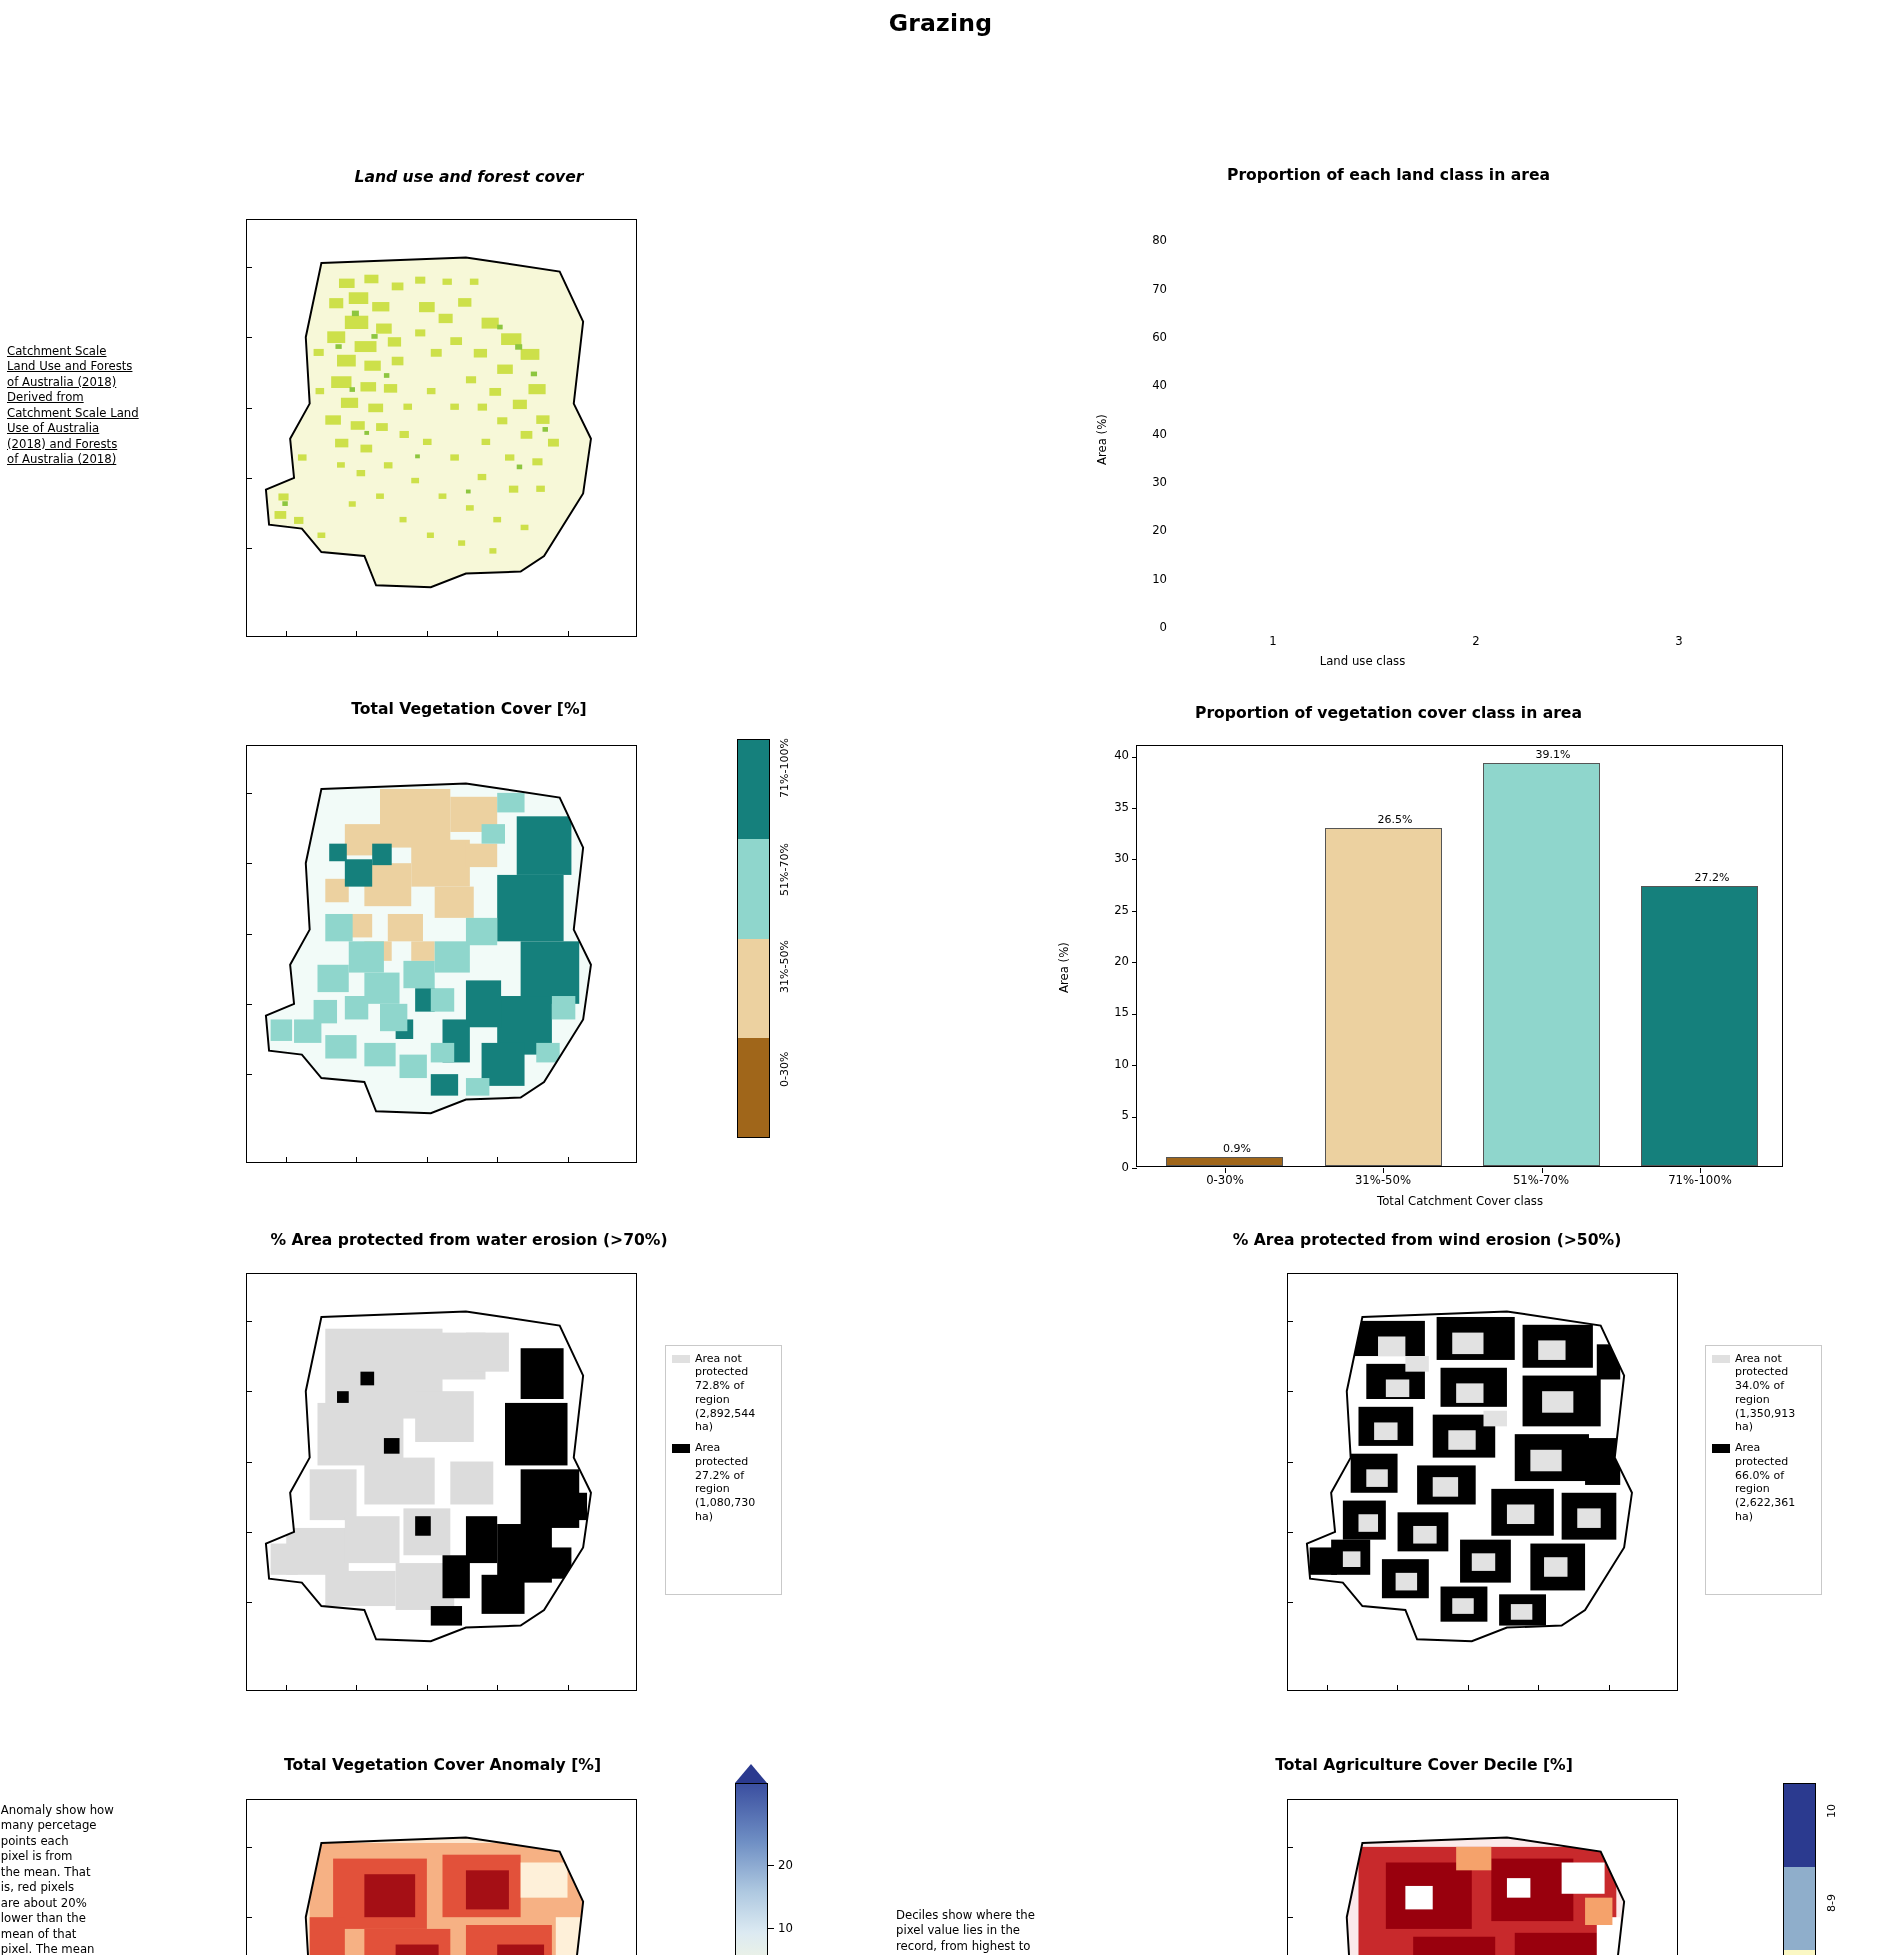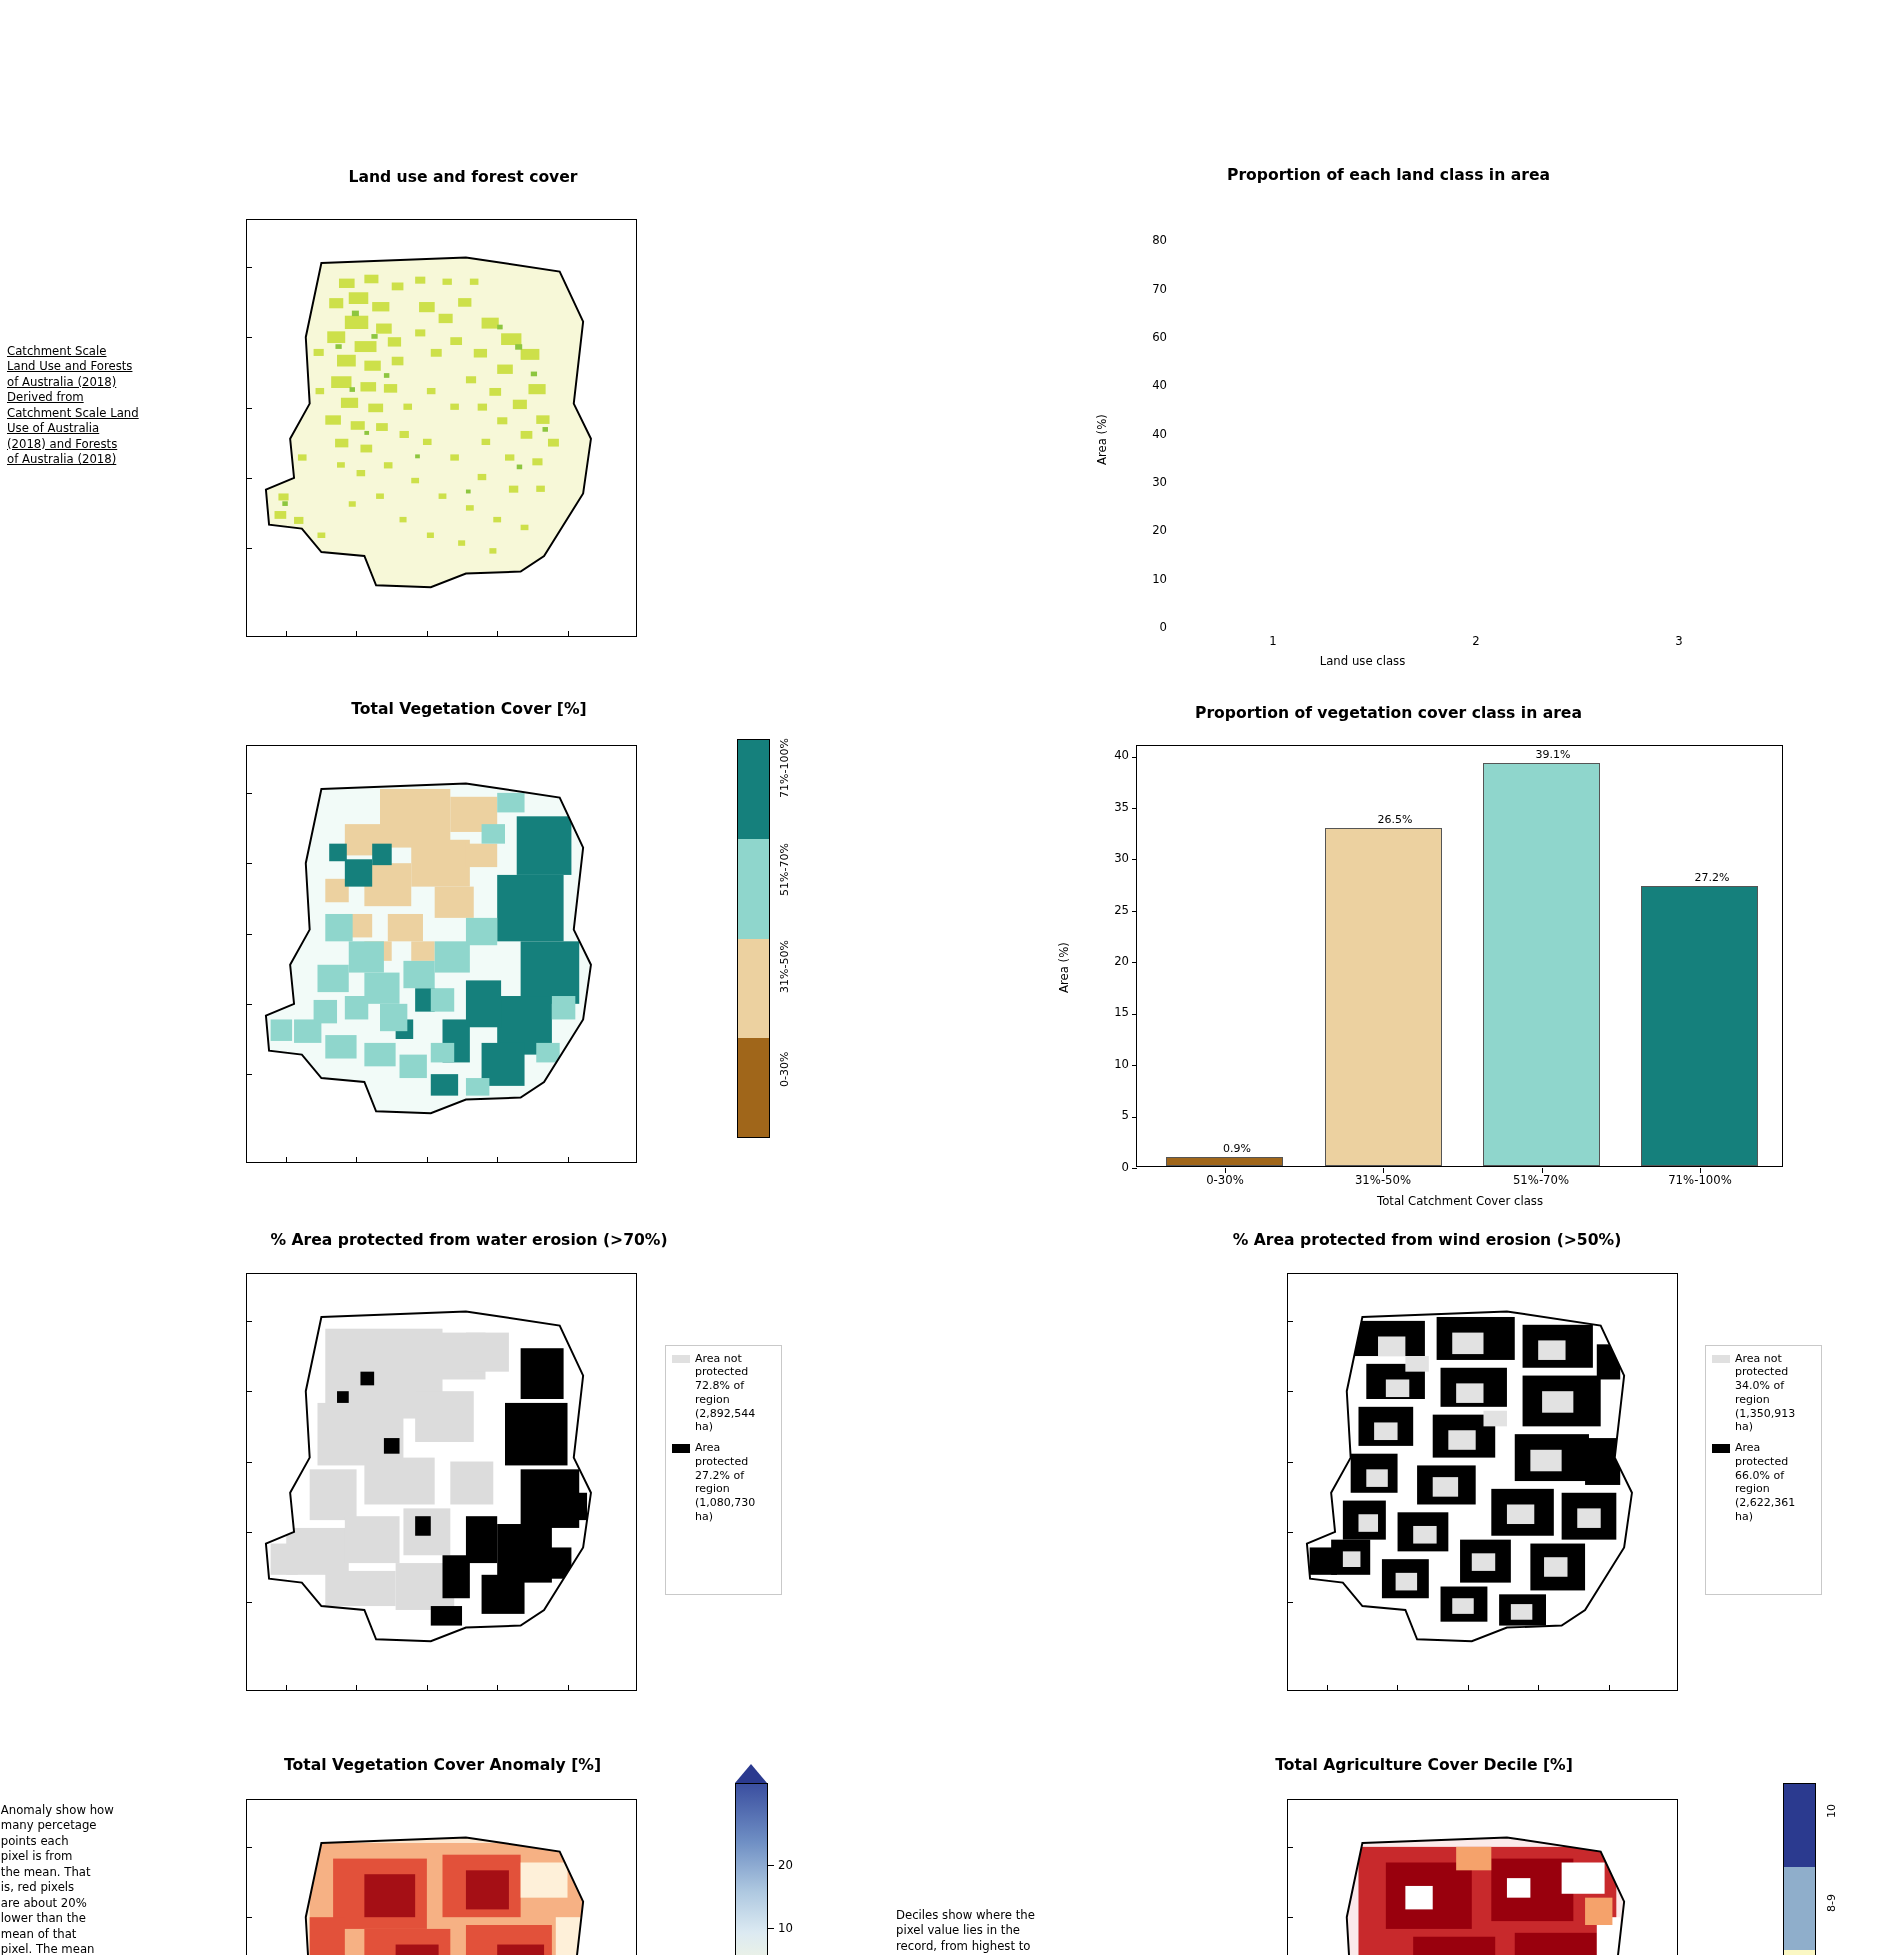--- a/index.html
+++ b/index.html
@@ -128,22 +128,23 @@
   .cbar-tick-label-h {
     position: absolute; font-size: 11.7px; white-space: nowrap;
   }
   .cbar-tri { position: absolute; width: 0; height: 0; }
 </style>
 </head>
 <body>
 
 <div class="page">
 
-
-  <div class="panel-title" style="left:236px; top:168px; width:454px;">Land use and forest cover</div>
+  <div class="main-title">Grazing</div>
+
+  <div class="panel-title" style="left:242px; top:168px; width:454px;font-style:italic;">Land use and forest cover</div>
 
   <div class="side-note" style="left:7px; top:344px; width:184px;text-decoration:underline;"> Catchment Scale
 Land Use and Forests
 of Australia (2018)
 Derived from
 Catchment Scale Land
 Use of Australia
 (2018) and Forests
 of Australia (2018)</div>
 

